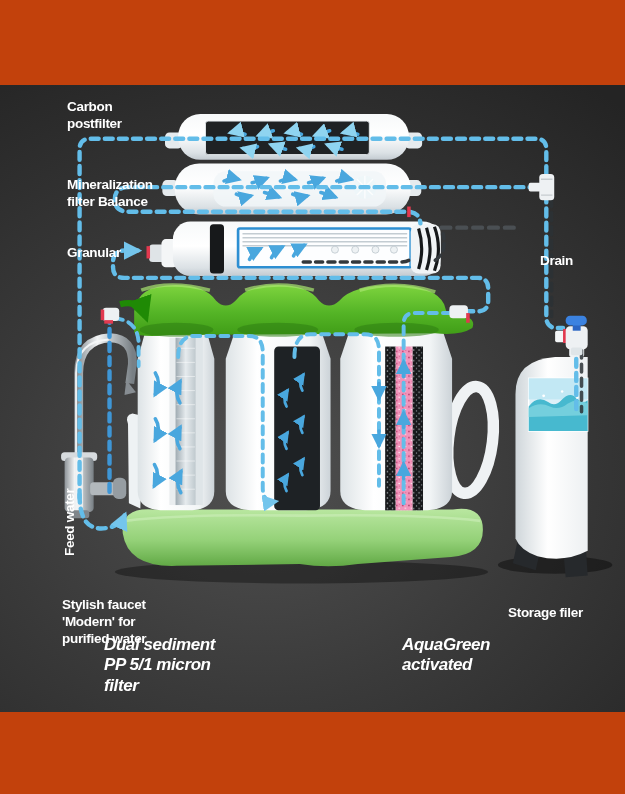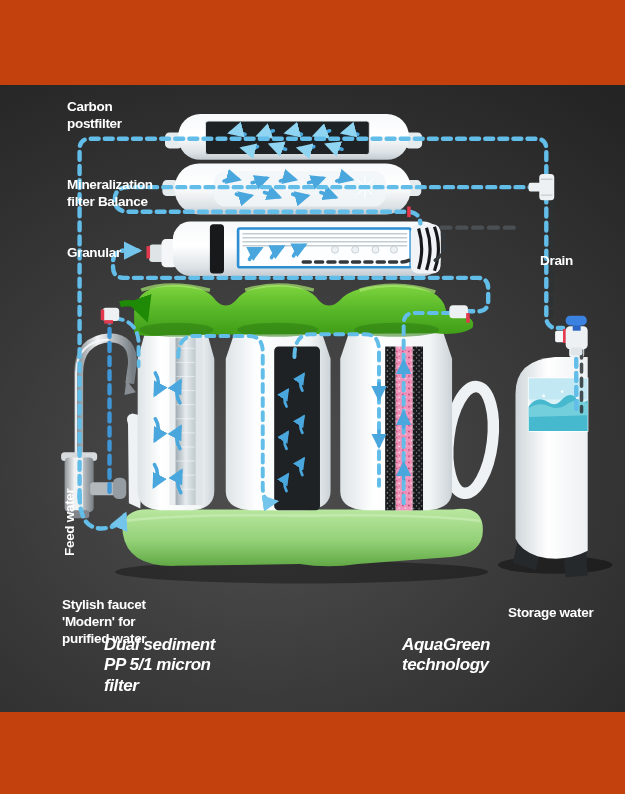--- a/index.html
+++ b/index.html
@@ -323,21 +323,21 @@
   <div class="lbl" style="left:67px;top:14px;">Carbon
 postfilter</div>
   <div class="lbl" style="left:67px;top:72px;margin-top:20px;">Mineralization
 filter Balance</div>
   <div class="lbl" style="left:67px;top:160px;">Granular</div>
   <div class="lbl" style="left:518px;top:168px;padding-left:22px;">Drain</div>
   <div class="lbl vert" style="left:62px;top:471px;">Feed water</div>
   <div class="lbl" style="left:20px;top:512px;margin-left:42px;">Stylish faucet
 'Modern' for
 purified water</div>
-  <div class="lbl" style="left:508px;top:520px;">Storage water</div>
+  <div class="lbl" style="left:508px;top:520px;">Storage filer</div>
   <div class="lbl big" style="left:104px;top:550px;">Dual sediment
 PP 5/1 micron
 filter</div>
   <div class="lbl big" style="left:402px;top:550px;">AquaGreen
-technology</div>
+activated</div>
 
   </div>
 </div>
 
 </body></html>

